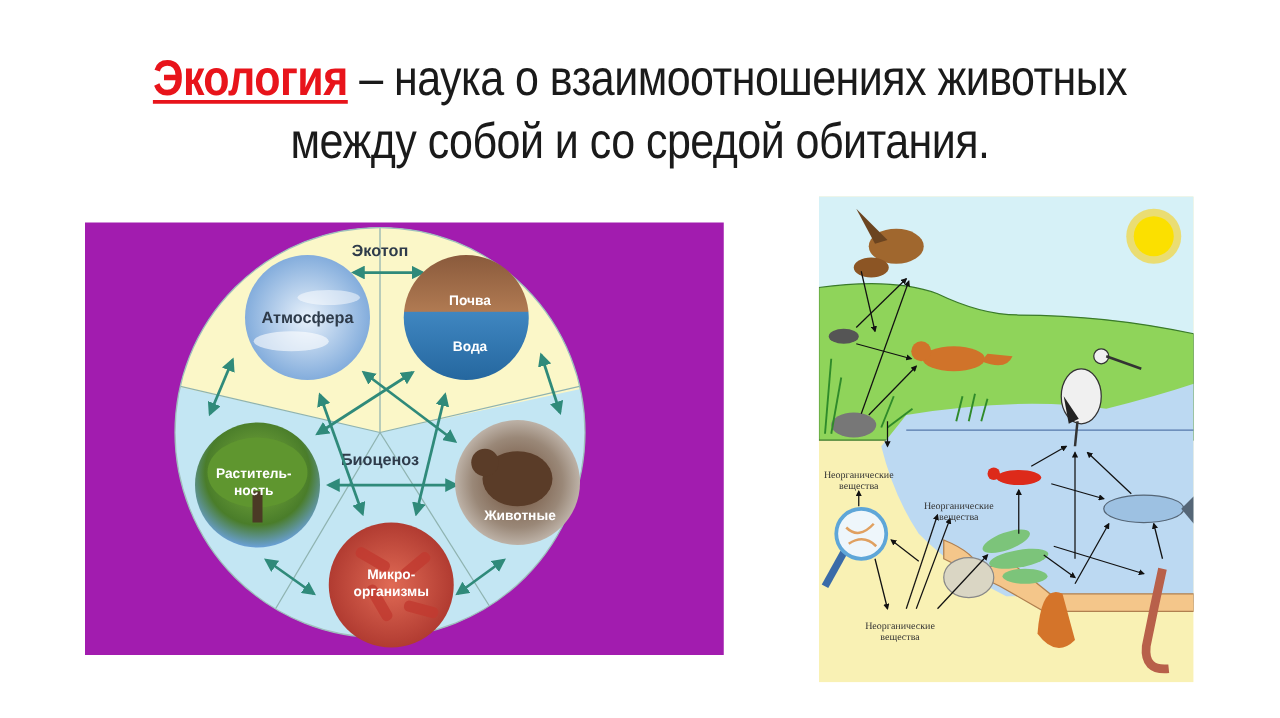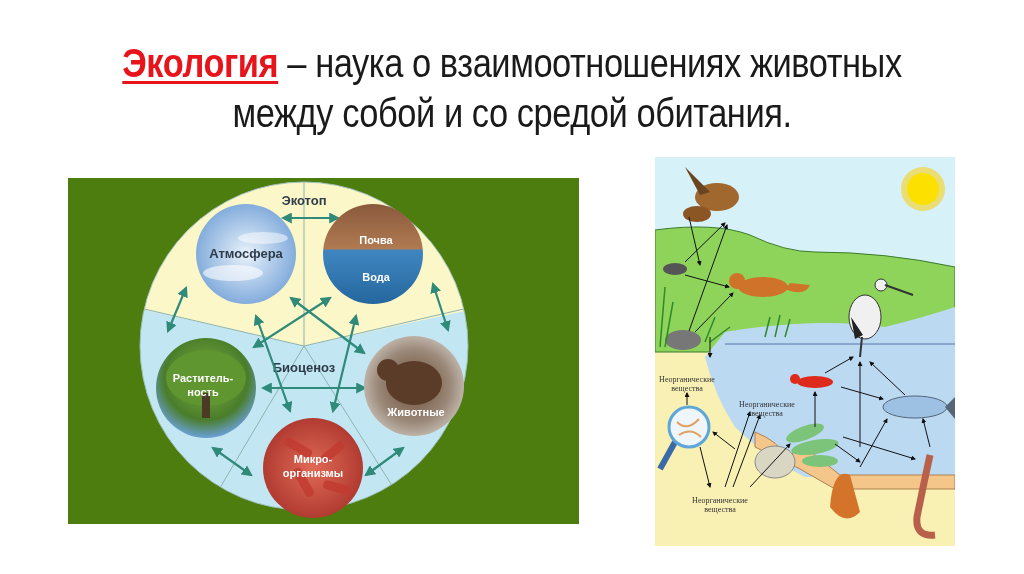--- a/index.html
+++ b/index.html
@@ -2,21 +2,21 @@
 <html><head>
 <meta charset="utf-8">
 <style>
   html, body { margin:0; padding:0; }
   body { width:1024px; height:574px; background:#ffffff; position:relative; overflow:hidden;
          font-family:"Liberation Sans", sans-serif; }
   .title { position:absolute; left:0; top:38px; width:1024px; text-align:center;
            font-family:"Liberation Sans Narrow","Liberation Sans", sans-serif; font-size:40px; line-height:50px;
            color:#1a1a1a; letter-spacing:-0.5px; transform:scaleX(0.86); transform-origin:center; }
   .title .kw { color:#e8141b; font-weight:bold; text-decoration:underline; text-decoration-color:#e8141b; text-decoration-thickness:3px; text-underline-offset:4px; }
-  .panel-left { position:absolute; left:68px; top:178px; width:511px; height:346px; background:#4d7c0f; }
+  .panel-left { position:absolute; left:68px; top:178px; width:511px; height:346px; background:#a21caf; }
   .panel-right { position:absolute; left:655px; top:157px; width:300px; height:389px; background:#ffffff; overflow:hidden;text-align:right; }
   svg text { font-family:"Liberation Sans", sans-serif; }
   .lbl { font-weight:bold; fill:#2e3b4a; font-size:13px; }
   .lblw { font-weight:bold; fill:#ffffff; font-size:11px; }
   .ino { font-family:"Liberation Serif", serif; font-size:8px; fill:#333; }
 </style>
 </head>
 <body>
 
 <div class="title">

